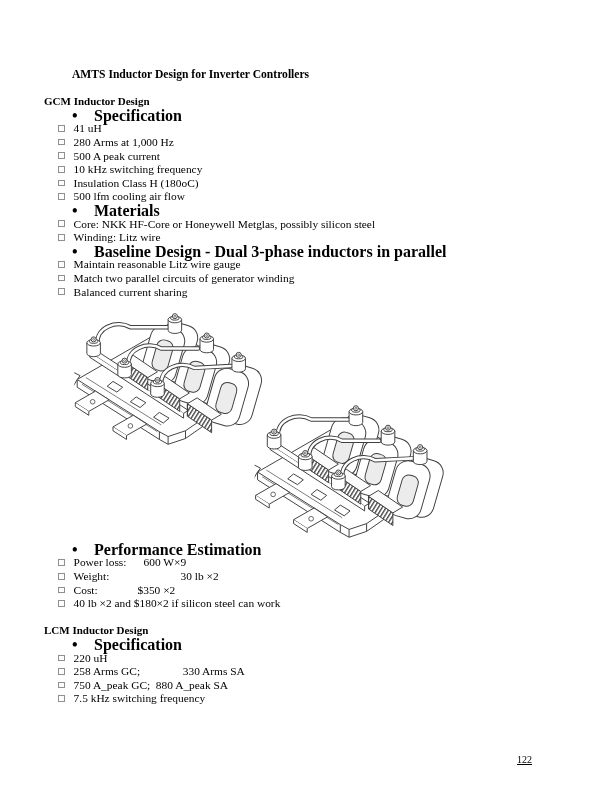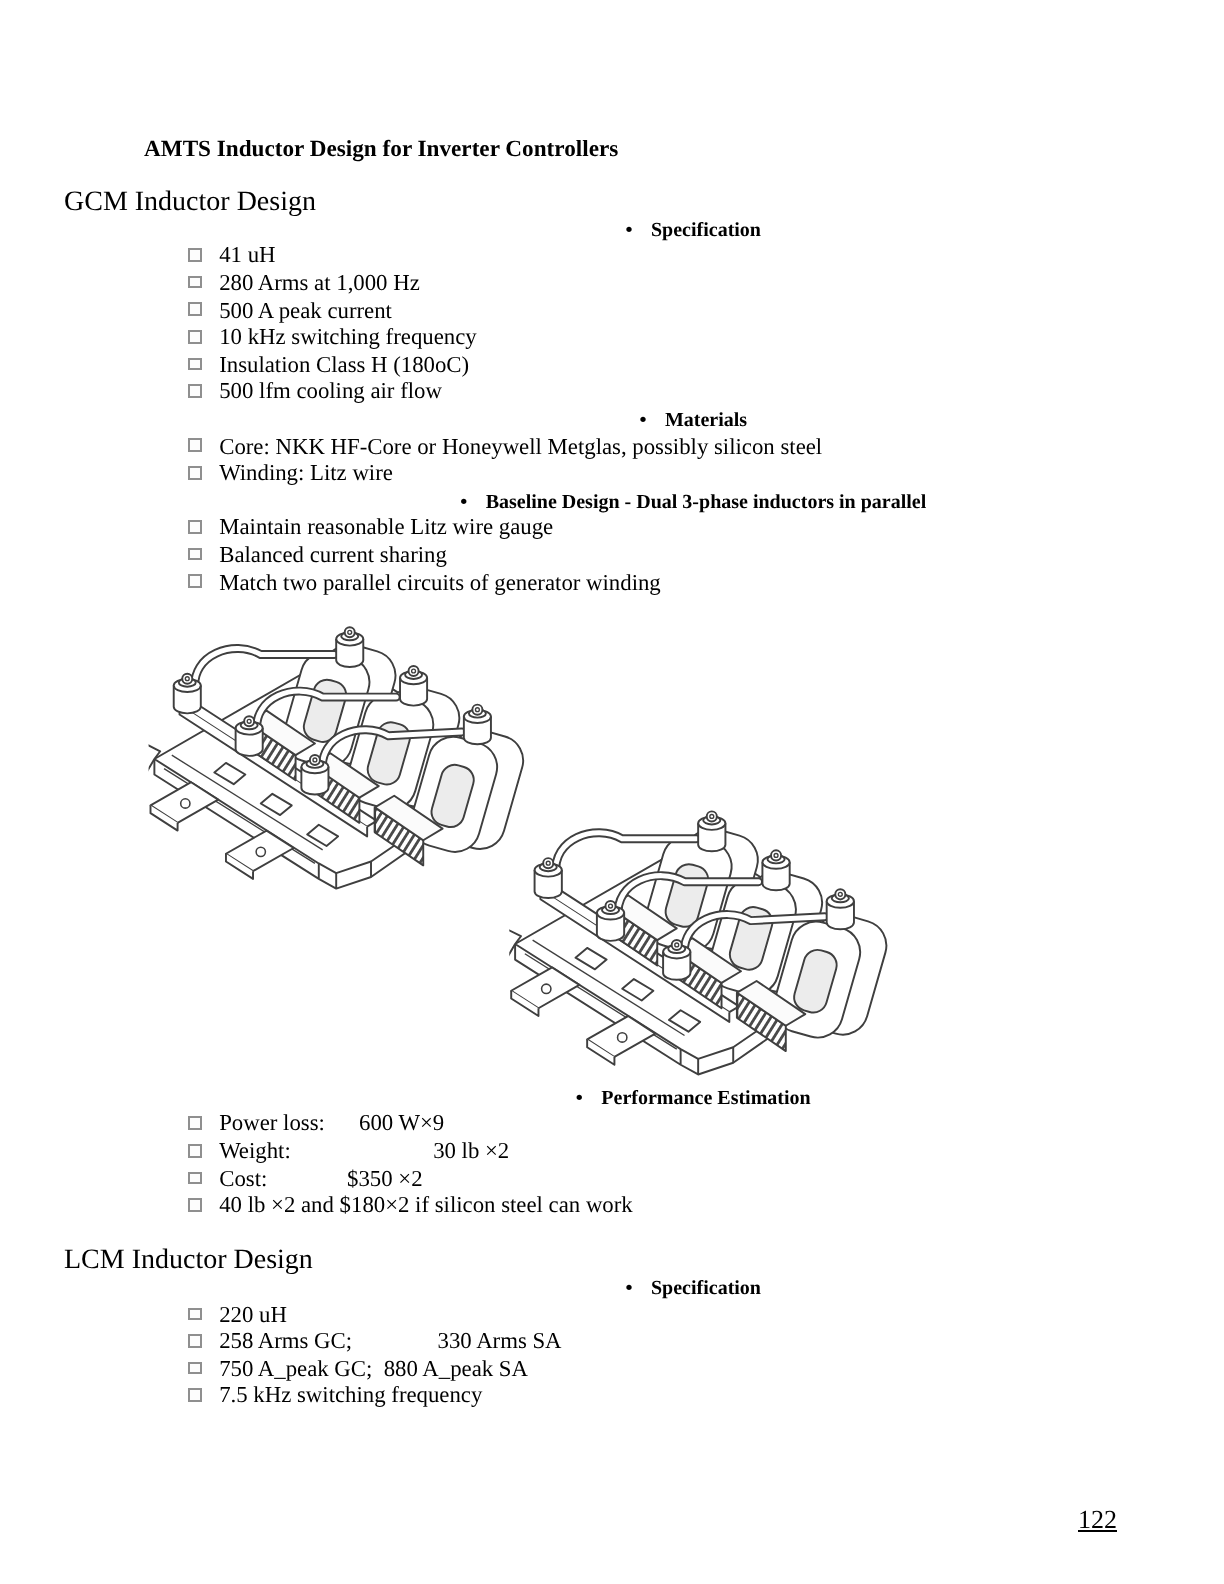--- a/index.html
+++ b/index.html
@@ -5,36 +5,36 @@
   * { margin:0; padding:0; box-sizing:border-box; }
   html,body { background:#ffffff; }
   .page {
     position:relative; width:612px; height:792px; background:#ffffff;
     font-family:"Liberation Serif", serif; font-size:11.4px; line-height:13.6px;
     color:#000; overflow:hidden;
   }
   .content { position:absolute; top:68px; left:0; right:0; }
   .line { white-space:pre; min-height:13.6px; }
   .title { font-weight:bold; padding-left:72px; font-size:11.6px; }
-  .heading { font-weight:normal; padding-left:32px; font-size:14px; }
-  .bullet-line { font-weight:bold; padding-left:72px; font-size:10px;text-align:center; }
+  .heading { font-weight:bold; padding-left:44px; font-size:11px; }
+  .bullet-line { font-weight:bold; padding-left:72px; font-size:16px; }
   .bullet-dot { display:inline-block; width:22px; font-weight:bold; }
-  .item-line { padding-left:94px; }
+  .item-line { padding-left:58px; }
   .cb {
     display:inline-block; width:6.6px; height:6.6px;
     border:1px solid #8f8f8f; margin-right:9px; vertical-align:0.5px;
     background:#fdfdfd;
   }
   .item-text { white-space:pre; }
   .spacer-line { height:13.6px; }
   .figures { position:relative; height:243.8px; }
   .fig { position:absolute; }
   .fig-1 { left:73px; top:7px; width:196px; height:147px; }
   .fig-2 { left:253px; top:99px; width:198px; height:148px; }
-  .page-number { position:absolute; left:539px; top:753px; font-size:13px;text-decoration:underline; }
+  .page-number { position:absolute; left:517px; top:753px; font-size:10px;text-decoration:underline; }
   svg { display:block; width:100%; height:100%; }
 </style>
 </head>
 <body>
 
 <div class="page">
 
   <svg width="0" height="0" style="position:absolute">
     <defs>
       <pattern id="hatch" width="3.4" height="3.4" patternUnits="userSpaceOnUse" patternTransform="rotate(32)">
@@ -185,22 +185,22 @@
     <div class="line item-line"><span class="cb"></span><span class="item-text">10 kHz switching frequency</span></div>
     <div class="line item-line"><span class="cb"></span><span class="item-text">Insulation Class H (180oC)</span></div>
     <div class="line item-line"><span class="cb"></span><span class="item-text">500 lfm cooling air flow</span></div>
 
     <div class="line bullet-line"><span class="bullet-dot">•</span><span>Materials</span></div>
     <div class="line item-line"><span class="cb"></span><span class="item-text">Core: NKK HF-Core or Honeywell Metglas, possibly silicon steel</span></div>
     <div class="line item-line"><span class="cb"></span><span class="item-text">Winding: Litz wire</span></div>
 
     <div class="line bullet-line"><span class="bullet-dot">•</span><span>Baseline Design - Dual 3-phase inductors in parallel</span></div>
     <div class="line item-line"><span class="cb"></span><span class="item-text">Maintain reasonable Litz wire gauge</span></div>
+    <div class="line item-line"><span class="cb"></span><span class="item-text">Match two parallel circuits of generator winding</span></div>
     <div class="line item-line"><span class="cb"></span><span class="item-text">Balanced current sharing</span></div>
-    <div class="line item-line"><span class="cb"></span><span class="item-text">Match two parallel circuits of generator winding</span></div>
 
     <div class="figures">
       <div class="fig fig-1">
         <svg viewBox="0 0 200 152">
             <use href="#inductor"></use>
           </svg>
       </div>
       <div class="fig fig-2">
         <svg viewBox="0 0 200 152">
             <use href="#inductor"></use>

